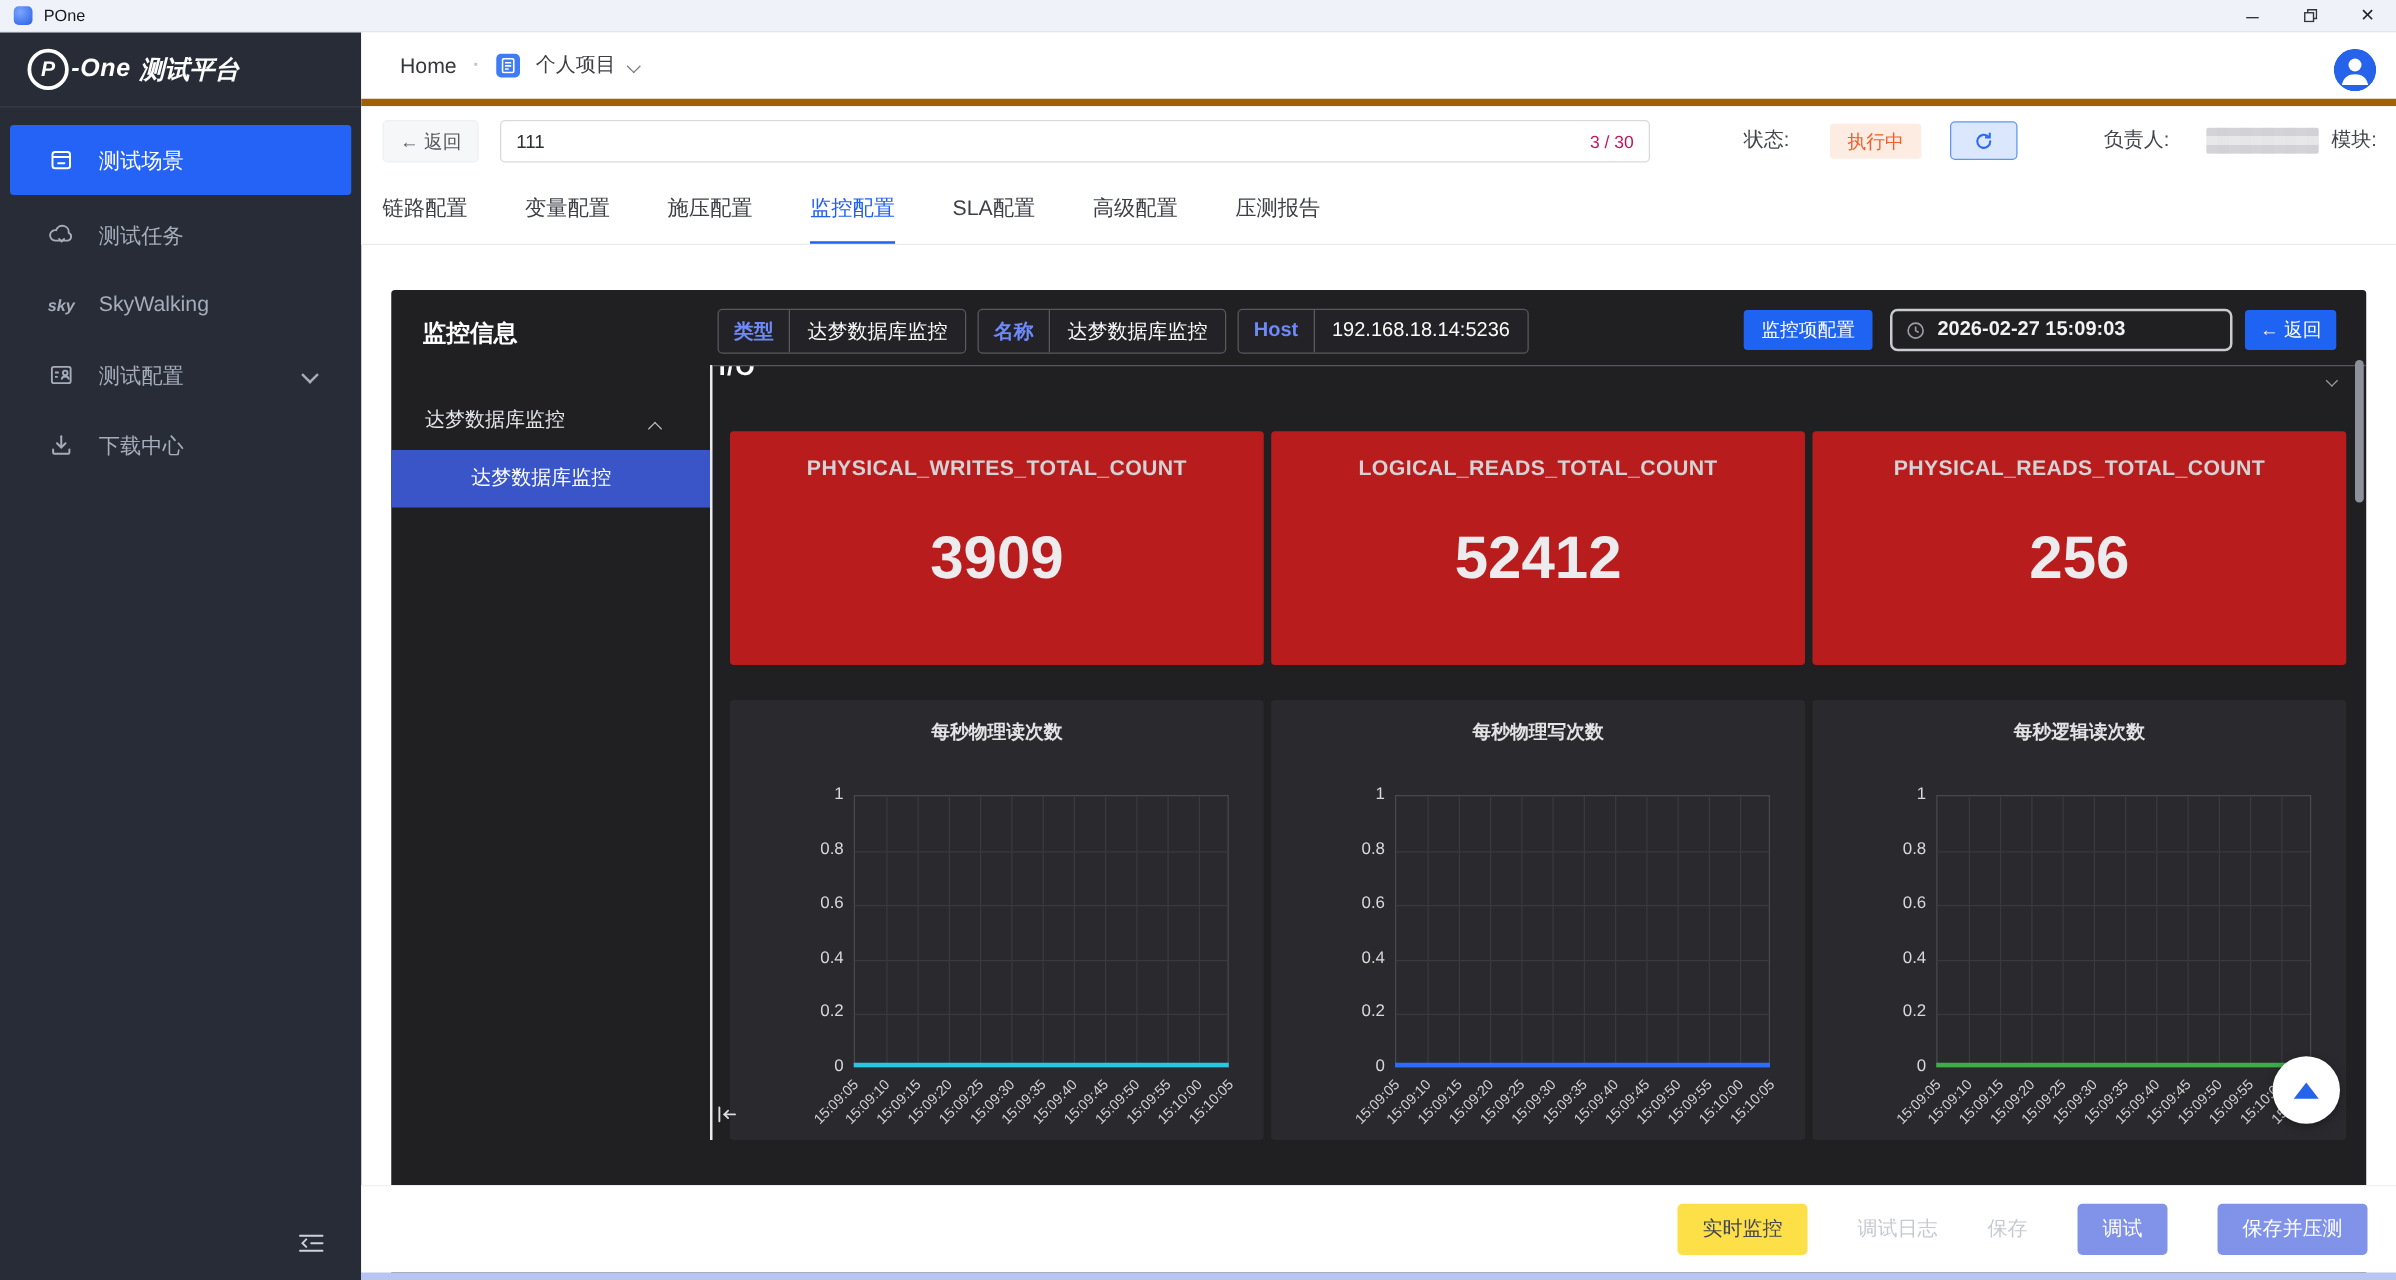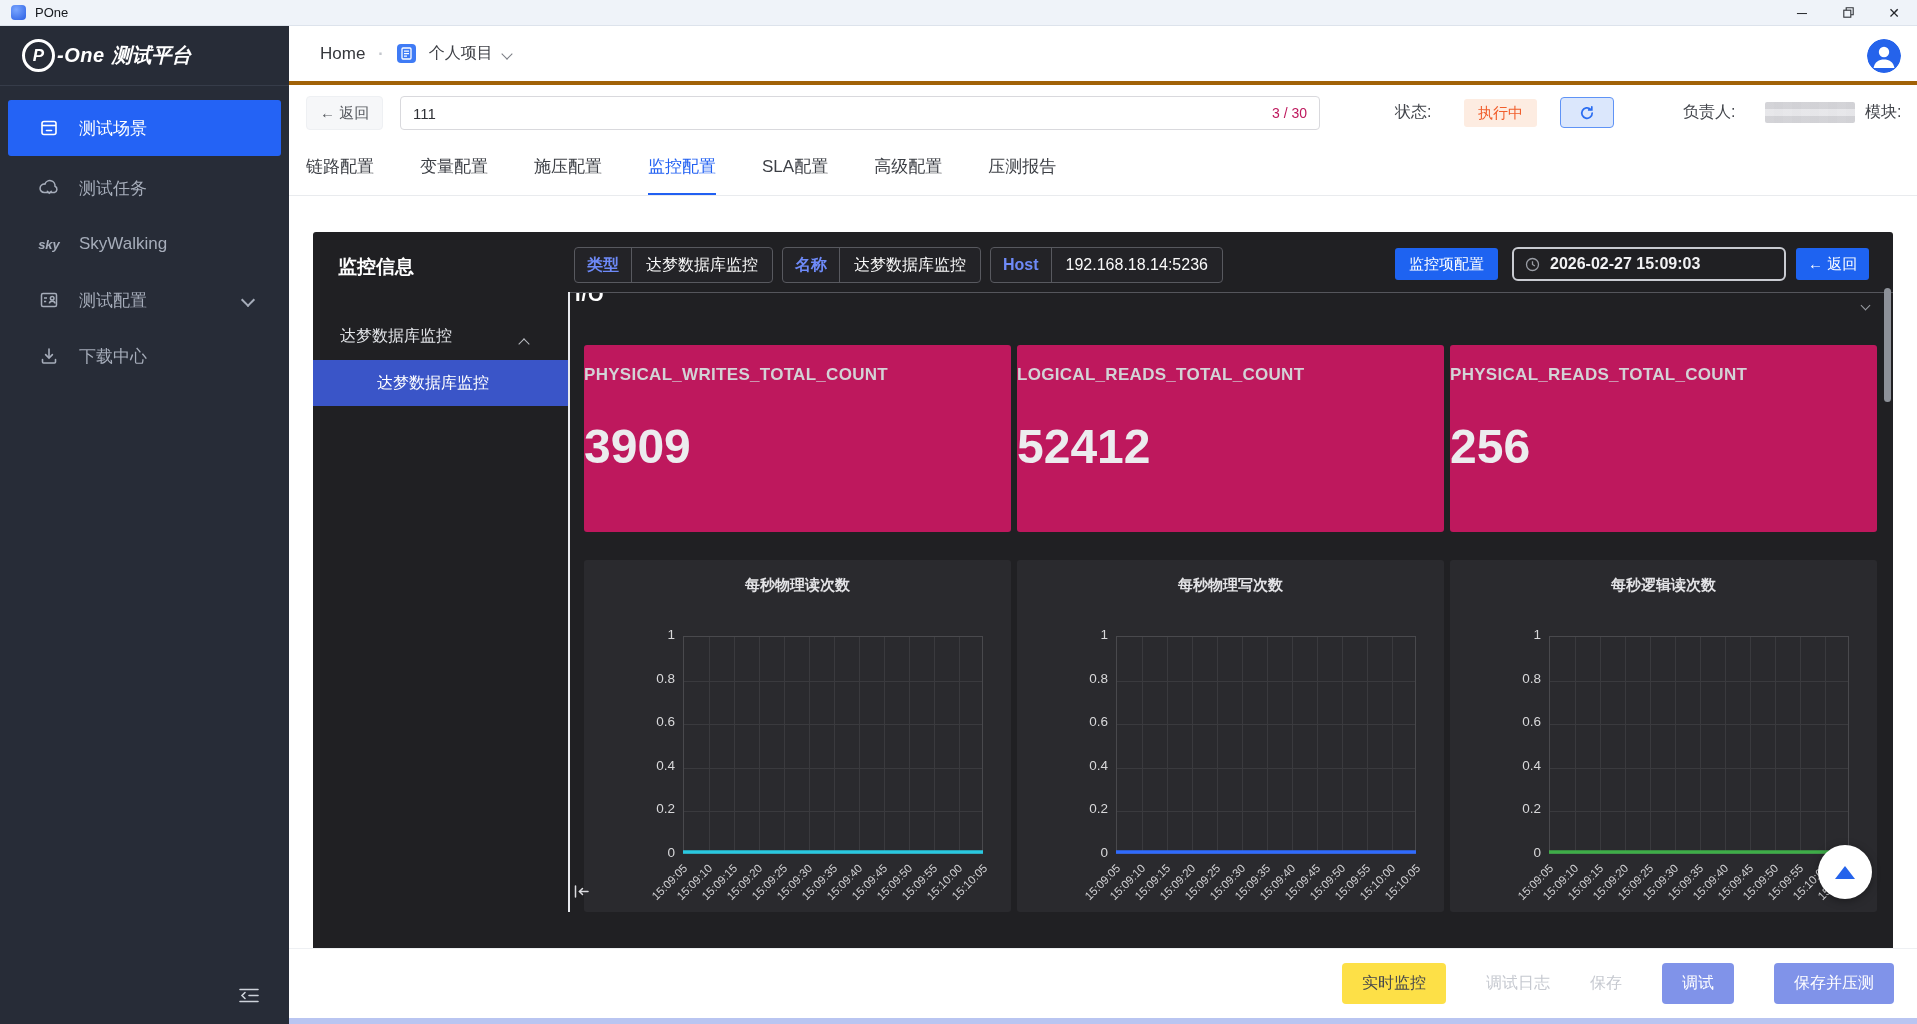--- a/index.html
+++ b/index.html
@@ -24,21 +24,21 @@
   .nav-item.active{background:#2463f5;color:#fff;height:56px}
   .nav-icon{width:26px;margin-right:17px;display:flex;justify-content:center;align-items:center}
   .sky-ic{font-style:italic;font-weight:800;font-size:13px;letter-spacing:0}
   .nav-chev{margin-left:auto;margin-right:28px}
   .chev{display:inline-block;width:8px;height:8px;border-right:2px solid currentColor;border-bottom:2px solid currentColor}
   .chev.down{transform:rotate(45deg)}
   .chev.up{transform:rotate(225deg)}
   .side-collapse{position:absolute;left:238px;bottom:16px;color:#cdd2da;cursor:pointer}
 
   
-  .header{position:absolute;left:289px;top:26px;width:1628px;height:59px;background:#fff;border-bottom:4px solid #a16207;box-sizing:border-box}
+  .header{position:absolute;left:289px;top:26px;width:1628px;height:59px;background:#fff;border-bottom:6px solid #a16207;box-sizing:border-box}
   .crumbs{display:flex;align-items:center;height:100%;padding-left:31px;gap:13px}
   .crumb-home{font-size:17px;color:#35373c}
   .crumb-sep{color:#c3c6cc;font-weight:700}
   .proj-ico{width:19px;height:19px;background:#3f7bf5;border-radius:4px;display:flex;align-items:center;justify-content:center}
   .crumb-proj{font-size:16px;color:#3c3e44}
   .crumb-chev{color:#7a7d84;margin-left:-3px}
   .avatar{position:absolute;right:16px;top:13px;width:34px;height:34px;border-radius:50%;overflow:hidden;cursor:pointer}
 
   
   .toolbar{position:absolute;left:289px;top:85px;width:1628px;height:55px;background:#fff}
@@ -75,21 +75,21 @@
   .dt-box{position:absolute;left:1199px;top:15px;width:274px;height:34px;border:2px solid #c9cbd1;border-radius:6px;display:flex;align-items:center;color:#f2f2f4;font-size:16px;font-weight:600;box-sizing:border-box;cursor:pointer}
   .dt-box .clock{display:flex;margin:0 10px 0 11px}
   .p-back{position:absolute;left:1483px;top:16px;height:32px;display:flex;align-items:center;padding:0 12px;background:#1e63f1;color:#fff;font-size:15px;border-radius:3px;cursor:pointer}
   .io-clip{position:absolute;left:262px;top:61px;width:70px;height:13px;overflow:hidden;color:#fff;font-weight:700;font-size:20px}
   .io-clip span{display:block;margin-top:-10px;letter-spacing:1px}
   .top-chev{position:absolute;left:1549px;top:63px;color:#9a9da4}
   .top-chev .chev{width:6px;height:6px;border-width:1.5px}
   .p-thumb{position:absolute;left:1571px;top:56px;width:7px;height:114px;background:#8d9199;border-radius:4px;cursor:pointer}
   .p-collapse{position:absolute;left:260px;top:652px;cursor:pointer}
   .stat-row{position:absolute;left:271px;top:113px;display:flex;gap:6px}
-  .stat-card{width:427px;height:187px;background:#be185d;border-radius:3px;}
+  .stat-card{width:427px;height:187px;background:#b91c1c;border-radius:3px;text-align:center}
   .stat-title{margin-top:20px;font-size:17px;font-weight:700;color:#d3d3d6;letter-spacing:.3px}
   .stat-value{margin-top:34px;font-size:48px;font-weight:700;color:#ececee}
   .chart-row{position:absolute;left:271px;top:328px;display:flex;gap:6px}
   .chart-card{width:427px;height:352px;background:#2a2a2e;border-radius:3px;position:relative}
   .chart-title{text-align:center;padding-top:16px;font-size:15px;font-weight:700;color:#e3e3e6}
   .plot{position:absolute;left:99px;top:76px;width:300px;height:218px;border:1px solid #49494d;box-sizing:border-box}
   .gl{position:absolute;background:#3a3a3e}
   .ytick{position:absolute;left:43px;width:48px;text-align:right;font-size:13.5px;color:#d8d8da}
   .xlab{position:absolute;width:74px;text-align:right;font-size:11.5px;color:#d2d2d5;transform:rotate(-45deg);transform-origin:100% 0;white-space:nowrap}
   .chart-line{position:absolute;left:99px;top:76px;overflow:visible}

